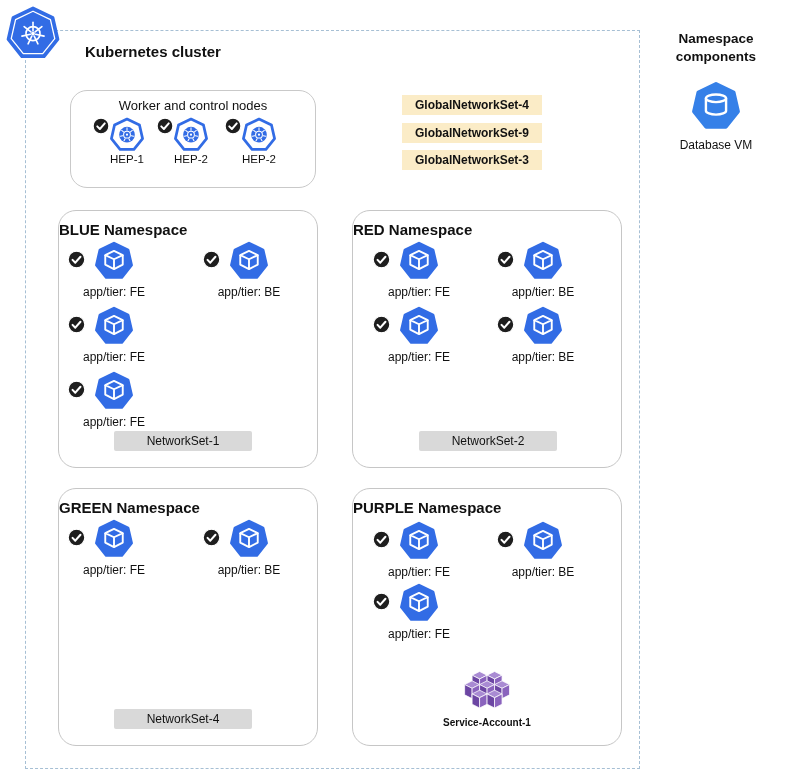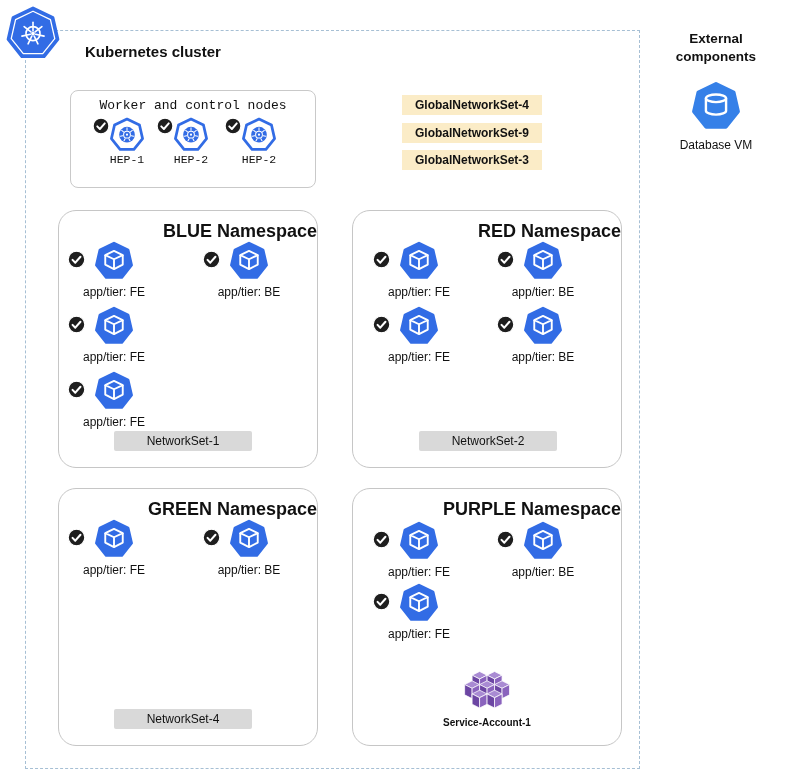--- a/index.html
+++ b/index.html
@@ -5,36 +5,36 @@
   * { box-sizing: border-box; }
   body { margin:0; background:#fff; font-family:"Liberation Sans", sans-serif; color:#111; }
   .canvas { position:relative; width:792px; height:772px; background:#fff; overflow:hidden; }
 
   .cluster-box { position:absolute; left:25px; top:30px; width:615px; height:739px; border:1.5px dashed #A6BFD4; }
   .cluster-title { position:absolute; left:85px; top:43px; font-size:15px; font-weight:bold; }
 
   .k8s-logo { position:absolute; left:6px; top:5px; width:54px; height:54px; z-index:3; }
   .k8s-logo svg { width:100%; height:100%; }
 
-  .nodes-box { position:absolute; left:70px; top:90px; width:246px; height:98px; border:1px solid #C9C9C9; border-radius:8px; background:#fff;font-family:Liberation Mono, monospace; }
+  .nodes-box { position:absolute; left:70px; top:90px; width:246px; height:98px; border:1px solid #C9C9C9; border-radius:17px; background:#fff; }
   .nodes-title { text-align:center; margin-top:7px; font-size:13px; }
   .node { position:absolute; width:64px; text-align:center; top:26px; }
   .node-icon svg { width:34px; height:34px; display:block; margin:0 auto; }
   .node .check { position:absolute; left:-3px; top:0px; width:18px; height:18px; }
   .check svg { width:100%; height:100%; display:block; }
   .node-label { font-size:11.5px; margin-top:2px; }
 
   .gns { position:absolute; left:402px; width:140px; height:20px; background:#FBECC7; font-size:12px; font-weight:bold; text-align:center; line-height:20px; }
 
   .ns { position:absolute; border:1px solid #C6C6C6; border-radius:18px; background:#fff; }
   .ns-blue   { left:58px;  top:210px; width:260px; height:258px; }
   .ns-red    { left:352px; top:210px; width:270px; height:258px; }
   .ns-green  { left:58px;  top:488px; width:260px; height:258px; }
   .ns-purple { left:352px; top:488px; width:270px; height:258px; }
-  .ns-title { text-align:right; margin-top:10px; font-size:18px; font-weight:bold; }
+  .ns-title { text-align:left; margin-top:10px; font-size:15px; font-weight:bold; }
 
   .pod { position:absolute; width:96px; text-align:center; }
   .pod-icon svg { width:38px; height:38px; display:block; margin:0 auto; }
   .pod .check { position:absolute; left:1px; top:9px; width:19px; height:19px; }
   .pod-label { font-size:12px; margin-top:6px; }
 
   .nset { position:absolute; width:138px; height:20px; background:#D9D9D9; border-radius:2px; font-weight:normal; font-size:12px; text-align:center; line-height:20px; }
 
   .sa-icon { position:absolute; left:106px; top:182px; width:58px; height:44px; }
   .sa-icon svg { width:100%; height:100%; }
@@ -342,20 +342,20 @@
       <div class="pod-label">app/tier: FE</div>
     </div>
 
     <div class="sa-icon"><svg>
           <use href="#sym-sa"></use>
         </svg></div>
     <div class="sa-label">Service-Account-1</div>
   </div>
 
   <div class="ext">
-    <div class="ext-title">External components</div>
+    <div class="ext-title">Namespace components</div>
     <span class="ext-icon"><svg>
           <use href="#sym-db"></use>
         </svg></span>
     <div class="ext-label">Database VM</div>
   </div>
 
 </div>
 
 </body></html>

